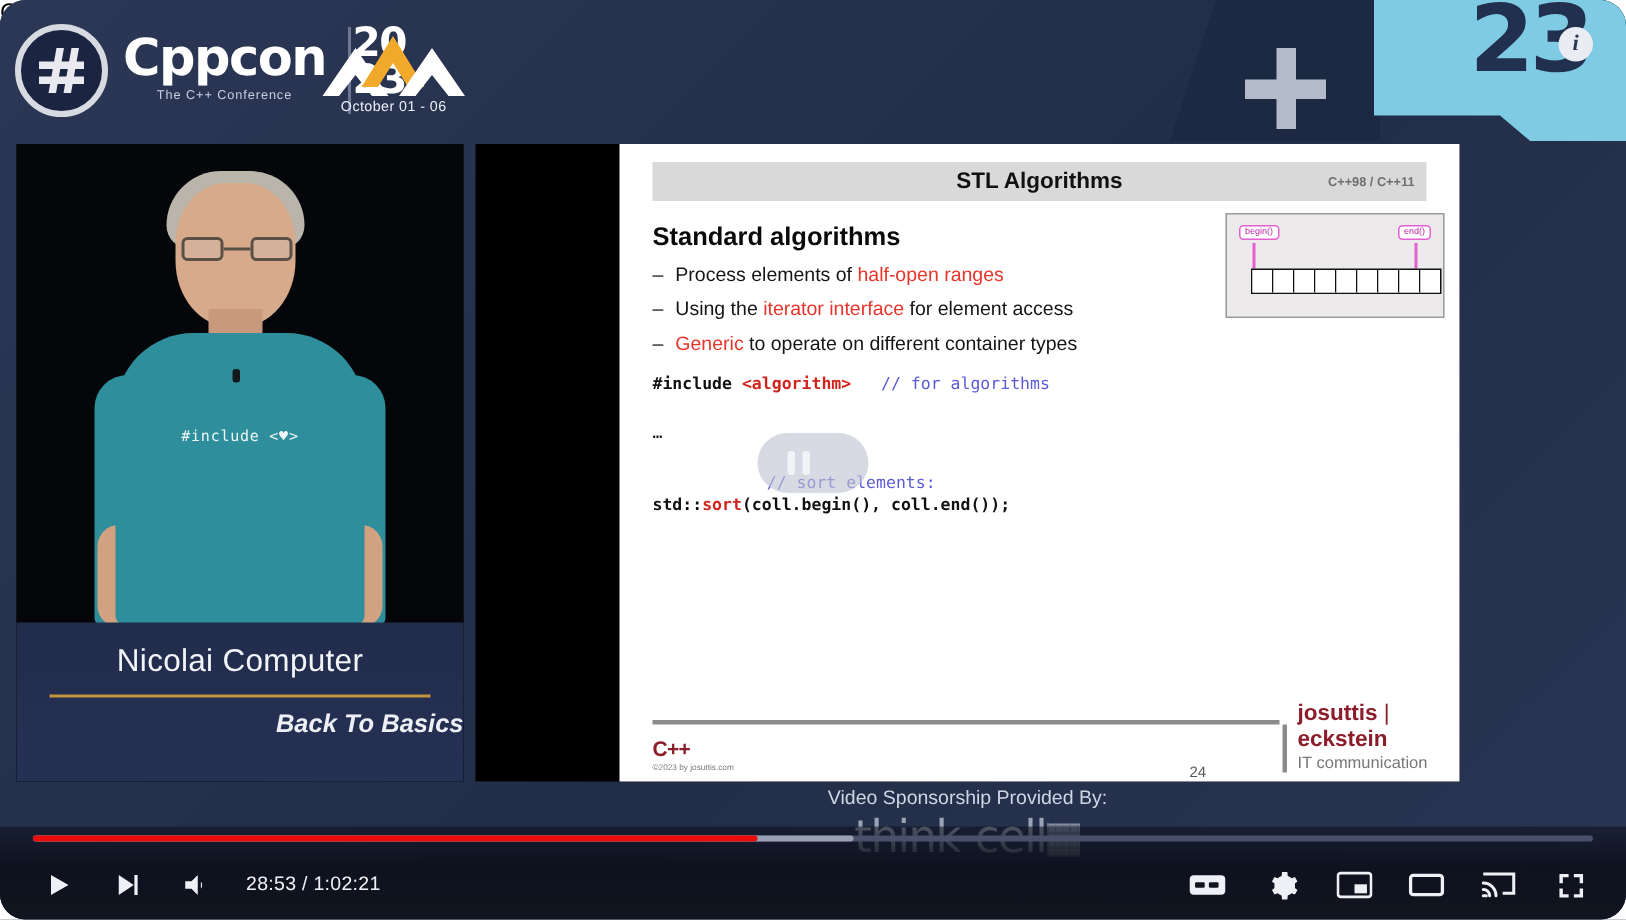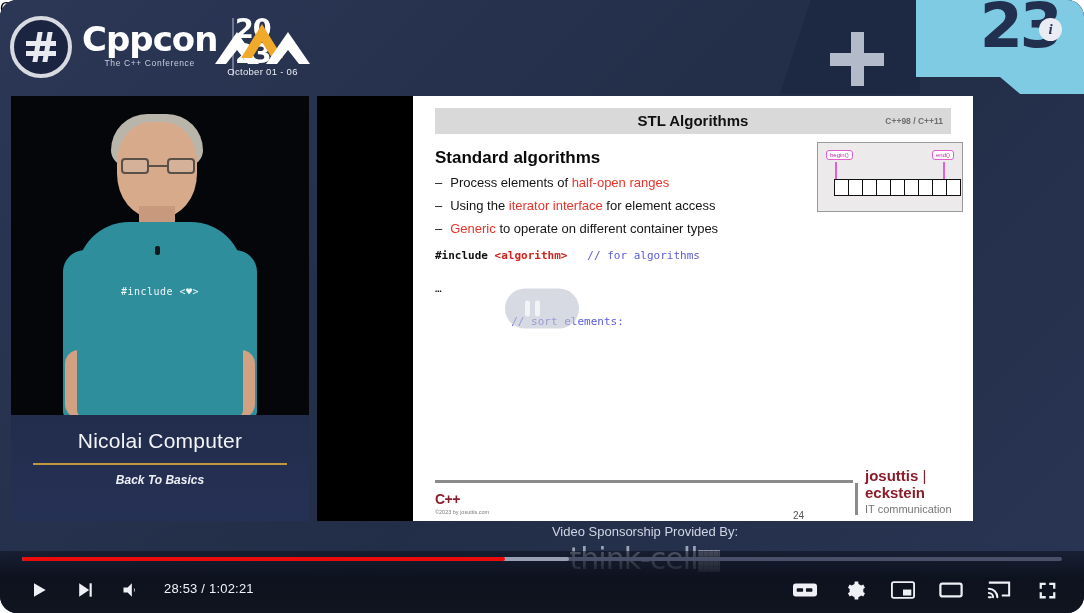--- a/index.html
+++ b/index.html
@@ -81,22 +81,22 @@
   .skinR{position:absolute;right:10px;top:232px;width:34px;height:68px;background:#d2a182;border-radius:14px;}
   .shirt-txt{position:absolute;left:0;top:168px;width:210px;text-align:center;color:#eef6f7;
              font-family:"DejaVu Sans Mono",monospace;font-size:10px;letter-spacing:.5px;}
   .mic{position:absolute;left:100px;top:128px;width:5px;height:9px;border-radius:2px;background:#14181c;}
 
   .cam-lower{position:absolute;left:0;bottom:0;width:298px;height:106px;
              background:linear-gradient(180deg,#222d4c 0%,#253055 100%);}
   .sp-name{position:absolute;left:0;top:14px;width:298px;text-align:center;color:#f2f4f8;
            font-size:21px;letter-spacing:.2px;}
   .sp-rule{position:absolute;left:22px;top:48px;width:254px;height:2px;background:#c2973f;}
-  .sp-sub1{position:absolute;left:0;top:58px;width:298px;text-align:center;color:#eef0f6;
-           font-size:12px;font-weight:bold;font-style:italic;}
+  .sp-sub1{position:absolute;left:0;top:58px;width:298px;text-align:right;color:#eef0f6;
+           font-size:17px;font-weight:bold;font-style:italic;}
   .sp-sub2{position:absolute;left:0;top:80px;width:298px;text-align:center;color:#e6e9f1;font-size:17px;}
 
   
   .slidebox{position:absolute;left:317px;top:96px;width:656px;height:425px;background:#000;}
   .slide{position:absolute;left:96px;top:0;width:560px;height:425px;background:#fff;}
 
   .s-titlebar{position:absolute;left:22px;top:12px;width:516px;height:26px;background:#d9d9d9;}
   .s-title{position:absolute;left:0;top:4px;width:516px;text-align:center;color:#111;
            font-size:15px;font-weight:bold;}
   .s-ver{position:absolute;right:8px;top:8px;color:#6f6f6f;font-size:8.5px;font-weight:bold;}
@@ -265,20 +265,23 @@
         </div>
 
         <div class="code">
           <div>
             <b>#include </b><b class="kw">&lt;algorithm&gt;</b>&nbsp;&nbsp;&nbsp;<span class="cmt">// for algorithms</span>
           </div>
           <div class="gap"></div>
           <div>…</div>
           <div class="gap"></div>
           <div class="cmt">// sort elements:</div>
+          <div>
+            <b>std::</b><b class="kw">sort</b><b>(coll.begin(), coll.end());</b>
+          </div>
         </div>
 
         <div class="diag">
           <div class="cal b">begin()</div>
           <div class="cal e">end()</div>
           <div class="ptr b"></div>
           <div class="ptr e"></div>
           <div class="cells">
             <i></i>
               <i></i>

